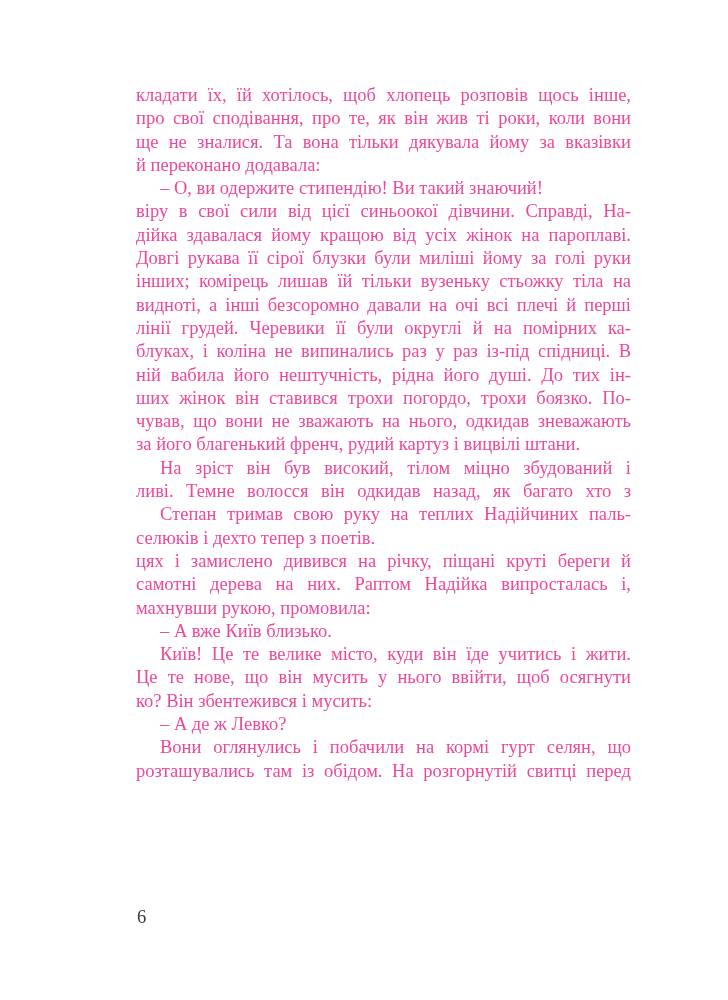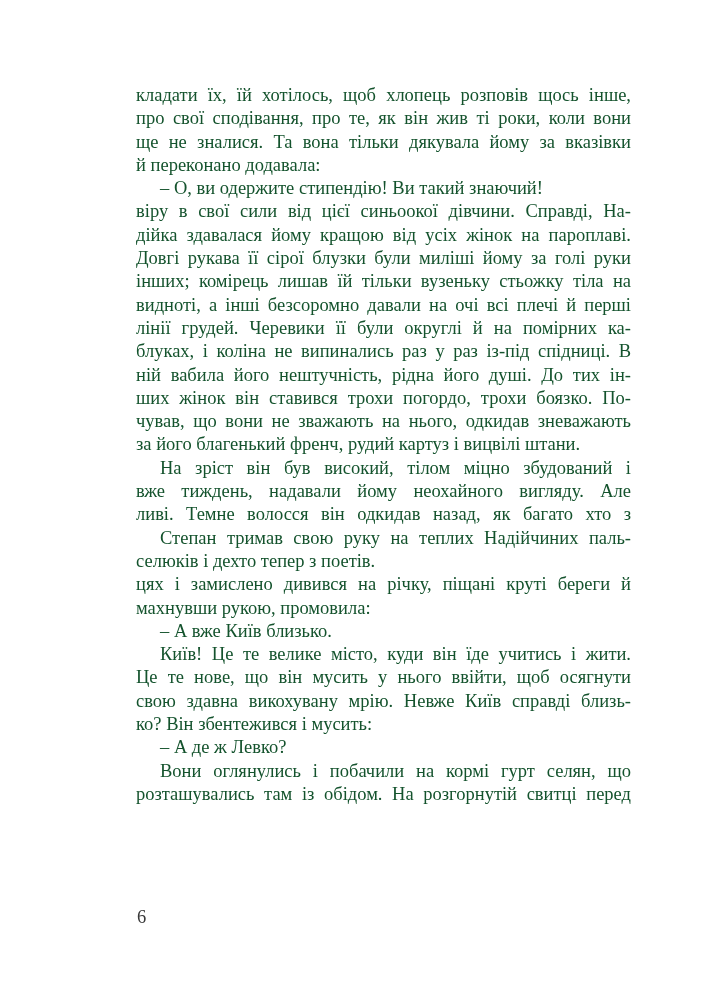--- a/index.html
+++ b/index.html
@@ -42,47 +42,46 @@
     top: 906px;
     color: #3a3a3a;
     font-size: 18.5px;
     line-height: 23.3px;
   }
 </style>
 </head>
 <body>
 
 <div class="page">
-  <div class="text-block" style="color: #14532d;">
+  <div class="text-block" style="color: #ec4899;">
       <div class="line">кладати їх, їй хотілось, щоб хлопець розповів щось інше,</div>
       <div class="line">про свої сподівання, про те, як він жив ті роки, коли вони</div>
       <div class="line">ще не зналися. Та вона тільки дякувала йому за вказівки</div>
       <div class="line last">й переконано додавала:</div>
       <div class="line last indent">– О, ви одержите стипендію! Ви такий знаючий!</div>
       <div class="line">віру в свої сили від цієї синьоокої дівчини. Справді, На-</div>
       <div class="line">дійка здавалася йому кращою від усіх жінок на пароплаві.</div>
       <div class="line">Довгі рукава її сірої блузки були миліші йому за голі руки</div>
       <div class="line">інших; комірець лишав їй тільки вузеньку стьожку тіла на</div>
       <div class="line">видноті, а інші безсоромно давали на очі всі плечі й перші</div>
       <div class="line">лінії грудей. Черевики її були округлі й на помірних ка-</div>
       <div class="line">блуках, і коліна не випинались раз у раз із-під спідниці. В</div>
       <div class="line">ній вабила його нештучність, рідна його душі. До тих ін-</div>
       <div class="line">ших жінок він ставився трохи погордо, трохи боязко. По-</div>
       <div class="line">чував, що вони не зважають на нього, одкидав зневажають</div>
       <div class="line last">за його благенький френч, рудий картуз і вицвілі штани.</div>
       <div class="line indent">На зріст він був високий, тілом міцно збудований і</div>
-      <div class="line">вже тиждень, надавали йому неохайного вигляду. Але</div>
       <div class="line">ливі. Темне волосся він одкидав назад, як багато хто з</div>
       <div class="line indent">Степан тримав свою руку на теплих Надійчиних паль-</div>
       <div class="line last">селюків і дехто тепер з поетів.</div>
       <div class="line">цях і замислено дивився на річку, піщані круті береги й</div>
+      <div class="line">самотні дерева на них. Раптом Надійка випросталась і,</div>
       <div class="line last">махнувши рукою, промовила:</div>
       <div class="line last indent">– А вже Київ близько.</div>
       <div class="line indent">Київ! Це те велике місто, куди він їде учитись і жити.</div>
       <div class="line">Це те нове, що він мусить у нього ввійти, щоб осягнути</div>
-      <div class="line">свою здавна викохувану мрію. Невже Київ справді близь-</div>
       <div class="line last">ко? Він збентежився і мусить:</div>
       <div class="line last indent">– А де ж Левко?</div>
       <div class="line indent">Вони оглянулись і побачили на кормі гурт селян, що</div>
       <div class="line">розташувались там із обідом. На розгорнутій свитці перед</div>
     </div>
   <div class="page-number">6</div>
 </div>
 
 </body></html>

